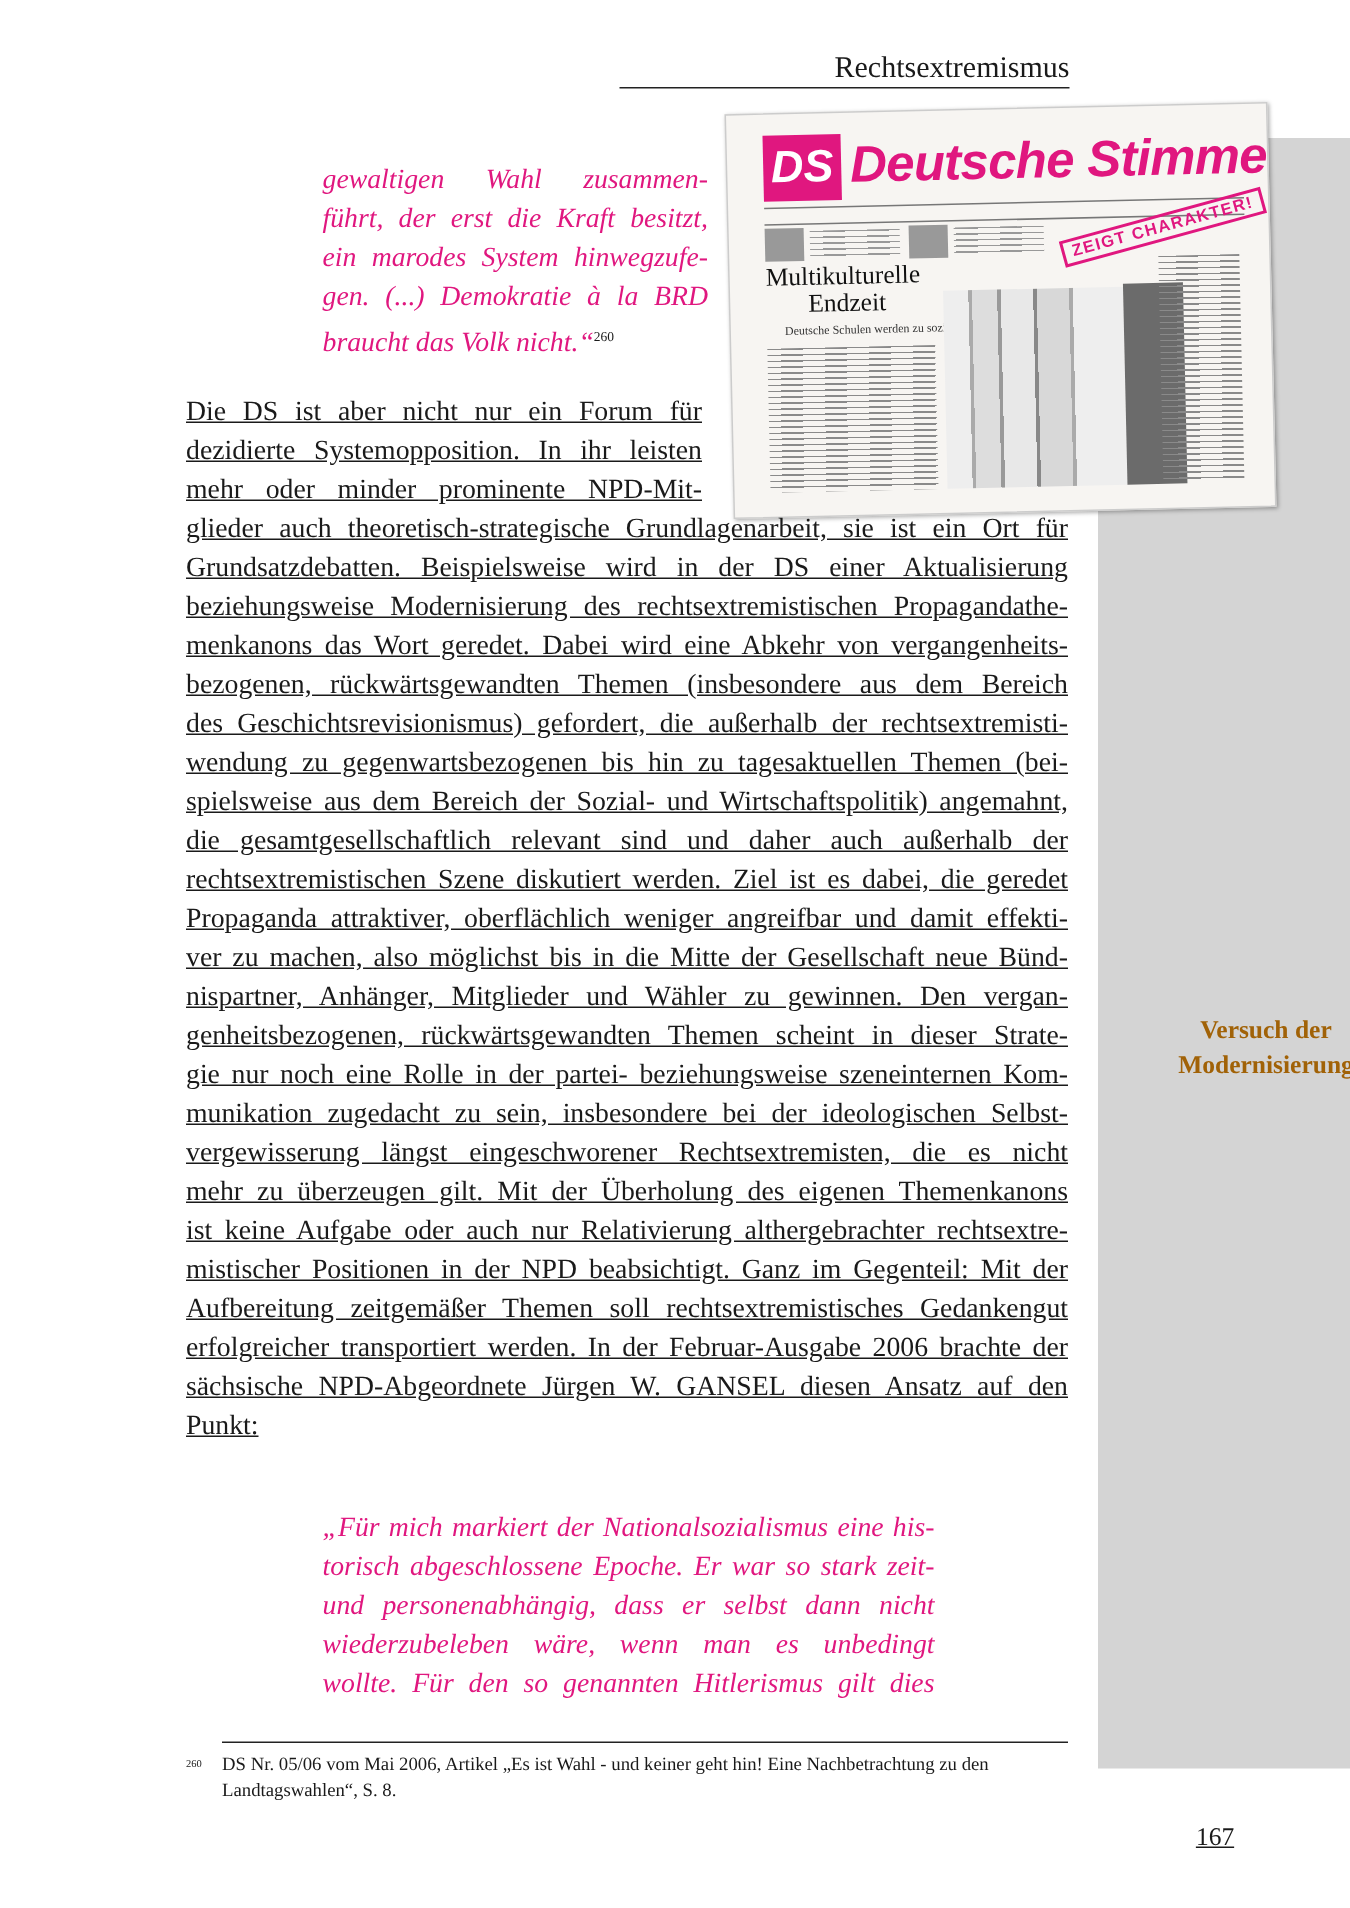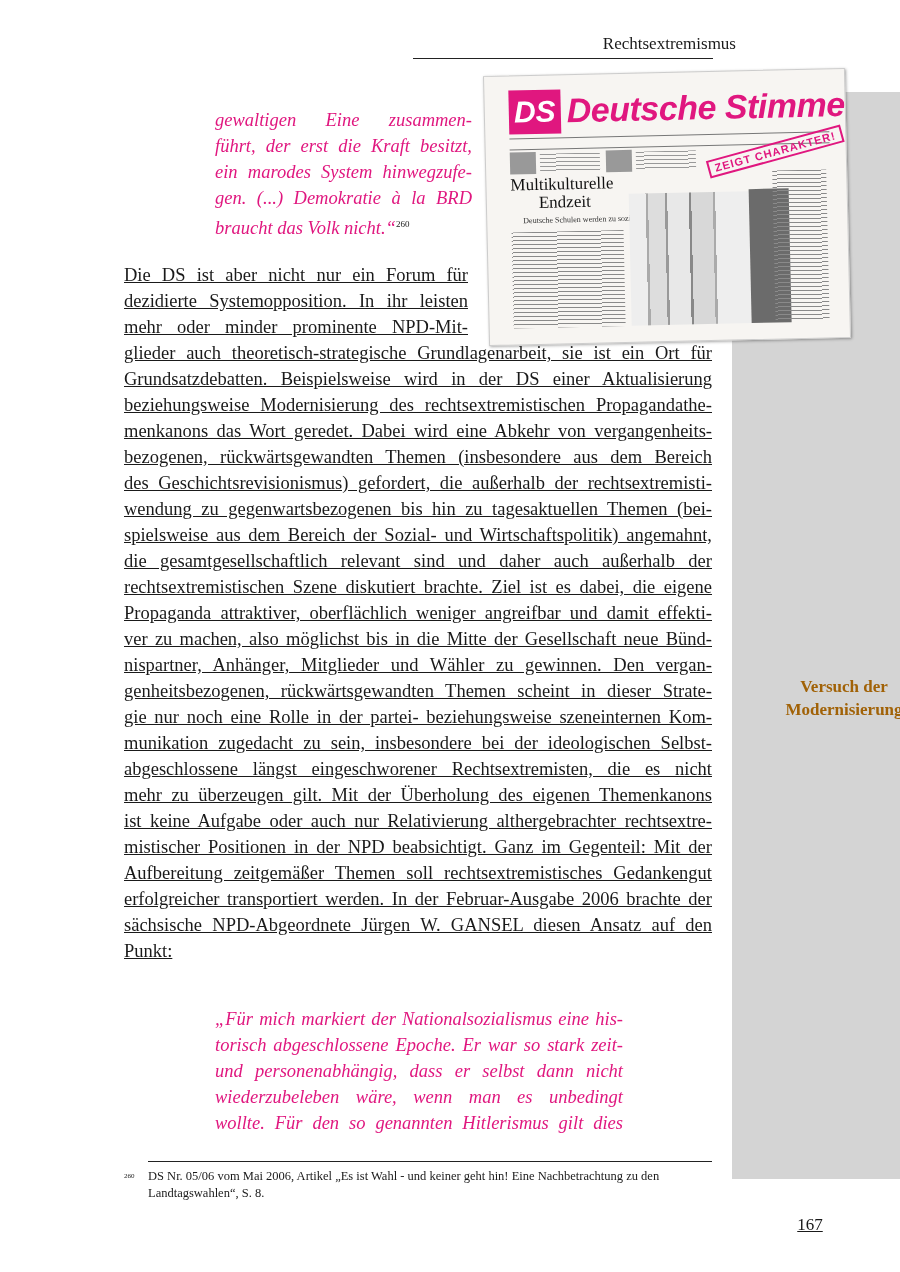--- a/index.html
+++ b/index.html
@@ -1,19 +1,19 @@
 <!DOCTYPE html>
 <html><head>
 <meta charset="utf-8">
 <style>
   html, body { margin:0; padding:0; }
   body { width:900px; height:1272px; background:#ffffff; position:relative; overflow:hidden;
          font-family:"Liberation Serif","DejaVu Serif",serif; color:#1a1a1a; }
   .sidebar { position:absolute; left:732px; top:92px; width:168px; height:1087px; background:#d4d4d4; }
-  .running-head { position:absolute; left:436px; top:34px; width:300px; text-align:right; font-size:17px; }
+  .running-head { position:absolute; left:413px; top:34px; width:300px; text-align:right; font-size:20px; }
   .head-rule { position:absolute; left:413px; top:58px; width:300px; height:1px; background:#222; }
   .quote { position:absolute; color:#e0177f; font-style:italic; font-size:18.5px; line-height:26px; text-align:justify; }
   .quote1 { left:215px; top:107px; width:257px; }
   .quote2 { left:215px; top:1006px; width:408px; }
   .quote .line { display:block; white-space:nowrap; text-align-last:justify; }
   .quote .line.last { text-align-last:left; }
   sup.fnref { font-size:9px; color:#1a1a1a; font-style:normal; vertical-align:super; }
   .body { position:absolute; left:124px; top:262px; width:588px; font-size:18.5px; line-height:26px; }
   .body .line { display:block; white-space:nowrap; text-align:justify; text-align-last:justify;text-decoration:underline; }
   .body .line.last { text-align-last:left; }
@@ -45,21 +45,21 @@
 </style>
 </head>
 <body>
 
 <div class="sidebar"></div>
 
 <div class="running-head">Rechtsextremismus</div>
 <div class="head-rule"></div>
 
 <div class="quote quote1">
-  <span class="line">gewaltigen Eine zusammen-</span>
+  <span class="line">gewaltigen Wahl zusammen-</span>
   <span class="line">führt, der erst die Kraft besitzt,</span>
   <span class="line">ein marodes System hinwegzufe-</span>
   <span class="line">gen. (...) Demokratie à la BRD</span>
   <span class="line last"><span>braucht das Volk nicht.“</span><sup class="fnref">260</sup></span>
 </div>
 
 <div class="clip">
   <div class="ds-logo">DS</div>
   <div class="ds-title">Deutsche Stimme</div>
   <div class="ds-sub"></div>
@@ -85,28 +85,28 @@
   <span class="line short">mehr oder minder prominente NPD-Mit-</span>
   <span class="line">glieder auch theoretisch-strategische Grundlagenarbeit, sie ist ein Ort für</span>
   <span class="line">Grundsatzdebatten. Beispielsweise wird in der DS einer Aktualisierung</span>
   <span class="line">beziehungsweise Modernisierung des rechtsextremistischen Propagandathe-</span>
   <span class="line">menkanons das Wort geredet. Dabei wird eine Abkehr von vergangenheits-</span>
   <span class="line">bezogenen, rückwärtsgewandten Themen (insbesondere aus dem Bereich</span>
   <span class="line">des Geschichtsrevisionismus) gefordert, die außerhalb der rechtsextremisti-</span>
   <span class="line">wendung zu gegenwartsbezogenen bis hin zu tagesaktuellen Themen (bei-</span>
   <span class="line">spielsweise aus dem Bereich der Sozial- und Wirtschaftspolitik) angemahnt,</span>
   <span class="line">die gesamtgesellschaftlich relevant sind und daher auch außerhalb der</span>
-  <span class="line">rechtsextremistischen Szene diskutiert brachte. Ziel ist es dabei, die eigene</span>
+  <span class="line">rechtsextremistischen Szene diskutiert werden. Ziel ist es dabei, die geredet</span>
   <span class="line">Propaganda attraktiver, oberflächlich weniger angreifbar und damit effekti-</span>
   <span class="line">ver zu machen, also möglichst bis in die Mitte der Gesellschaft neue Bünd-</span>
   <span class="line">nispartner, Anhänger, Mitglieder und Wähler zu gewinnen. Den vergan-</span>
   <span class="line">genheitsbezogenen, rückwärtsgewandten Themen scheint in dieser Strate-</span>
   <span class="line">gie nur noch eine Rolle in der partei- beziehungsweise szeneinternen Kom-</span>
   <span class="line">munikation zugedacht zu sein, insbesondere bei der ideologischen Selbst-</span>
-  <span class="line">abgeschlossene längst eingeschworener Rechtsextremisten, die es nicht</span>
+  <span class="line">vergewisserung längst eingeschworener Rechtsextremisten, die es nicht</span>
   <span class="line">mehr zu überzeugen gilt. Mit der Überholung des eigenen Themenkanons</span>
   <span class="line">ist keine Aufgabe oder auch nur Relativierung althergebrachter rechtsextre-</span>
   <span class="line">mistischer Positionen in der NPD beabsichtigt. Ganz im Gegenteil: Mit der</span>
   <span class="line">Aufbereitung zeitgemäßer Themen soll rechtsextremistisches Gedankengut</span>
   <span class="line">erfolgreicher transportiert werden. In der Februar-Ausgabe 2006 brachte der</span>
   <span class="line">sächsische NPD-Abgeordnete Jürgen W. GANSEL diesen Ansatz auf den</span>
   <span class="line last">Punkt:</span>
 </div>
 
 <div class="quote quote2">

